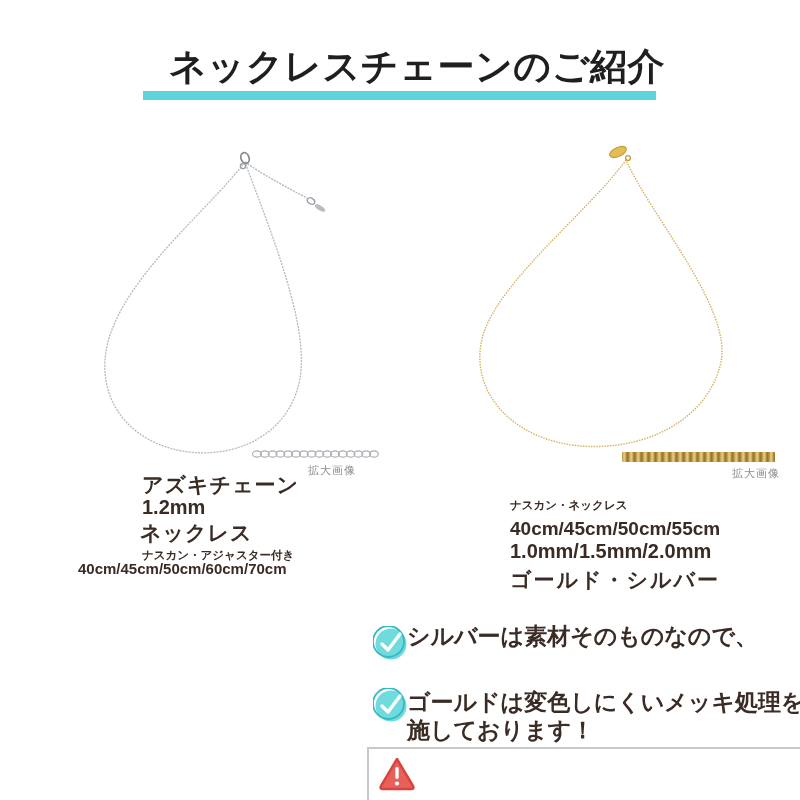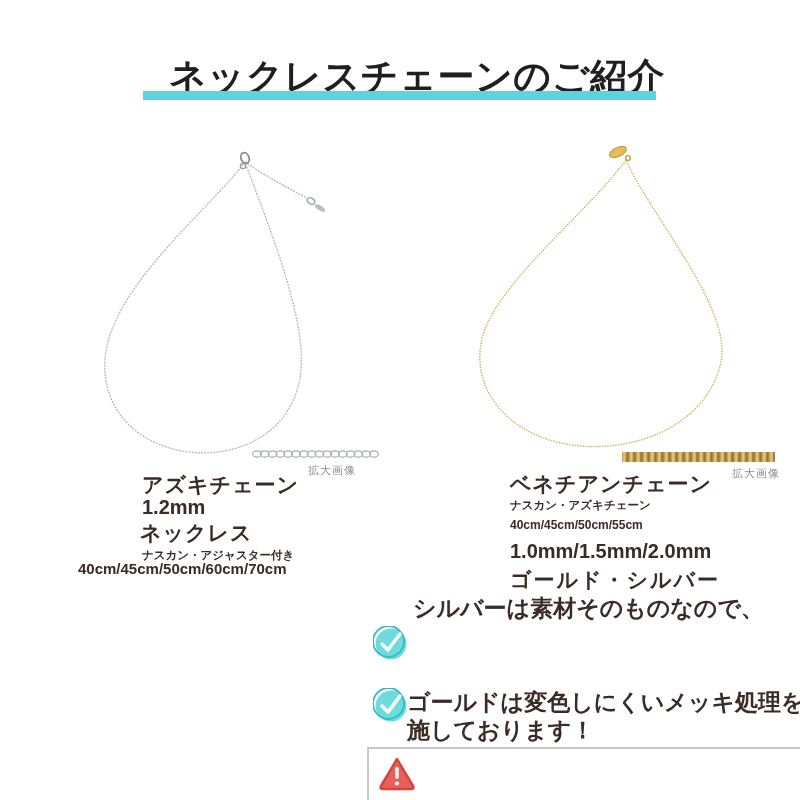--- a/index.html
+++ b/index.html
@@ -5,21 +5,21 @@
   * { margin:0; padding:0; box-sizing:border-box; }
   html,body { width:800px; height:800px; }
   body {
     font-family:"Liberation Sans","DejaVu Sans",sans-serif;
     background:#ffffff; overflow:hidden; position:relative;
   }
   .canvas { position:absolute; inset:0; width:800px; height:800px; background:#ffffff; overflow:hidden; }
 
   
   .page-title {
-    position:absolute; left:0; top:52px; width:800px;
+    position:absolute; left:0; top:42px; width:800px;
     text-align:center; font-size:37px; font-weight:800; color:#1f1f1f;
     letter-spacing:0.5px;
     padding-left:34px;
   }
   .title-underline {
     position:absolute; left:143px; top:91px; width:513px; height:9px;
     background:#5fd3db;
   }
 
   
@@ -41,31 +41,31 @@
   .ptext { position:absolute; color:#3a2b24; font-weight:800; white-space:nowrap; }
   .l-name1 { left:142px; top:471px; font-size:21px; letter-spacing:1px; }
   .l-name2 { left:142px; top:496px; font-size:20px; }
   .l-name3 { left:132px; top:519px; font-size:21px; letter-spacing:1px;margin-left:8px; }
   .l-note  { left:142px; top:548px; font-size:11.5px; font-weight:700; }
   .l-sizes { left:78px;  top:560px; font-size:15px; }
   .l-color { left:140px; top:586px; font-size:22px; letter-spacing:2px; }
 
   .r-name  { left:510px; top:470px; font-size:21px; letter-spacing:1px; }
   .r-note  { left:510px; top:498px; font-size:11.5px; font-weight:700; }
-  .r-sizes { left:510px; top:518px; font-size:12px; }
+  .r-sizes { left:510px; top:518px; font-size:19px; }
   .r-widths{ left:510px; top:540px; font-size:20px; }
   .r-color { left:510px; top:566px; font-size:21px; letter-spacing:2px; }
 
   
   .feature-text {
     position:absolute; left:407px; font-size:23px; font-weight:800;
     color:#3a2b24; line-height:28px; white-space:nowrap;
   }
   .check { position:absolute; left:373px; width:36px; height:36px; }
-  .check.c1 { top:626px; } .feature-text.t1 { top:594px;margin-left:6px; }
+  .check.c1 { top:626px; } .feature-text.t1 { top:622px; }
   .check.c2 { top:688px; } .feature-text.t2 { top:688px; }
 
   
   .warning-box {
     position:absolute; left:367px; top:747px; width:450px; height:72px;
     border:2px solid #c8c8c8; background:#ffffff;
   }
   .warning-icon { position:absolute; left:8px; top:6px; width:40px; height:38px; }
   .warning-text {
     position:absolute; left:50px; top:6px; font-size:17px; font-weight:700;
@@ -119,22 +119,21 @@
 
   <div class="zoom-label left">拡大画像</div>
   <div class="zoom-label right">拡大画像</div>
 
   <div class="ptext l-name1">アズキチェーン</div>
   <div class="ptext l-name2">1.2mm</div>
   <div class="ptext l-name3">ネックレス</div>
   <div class="ptext l-note">ナスカン・アジャスター付き</div>
   <div class="ptext l-sizes">40cm/45cm/50cm/60cm/70cm</div>
 
-  <div class="ptext r-name">ベネチアンチェーン</div>
-  <div class="ptext r-note">ナスカン・アズキチェーン</div>
+  <div class="ptext r-note">ナスカン・ネックレス</div>
   <div class="ptext r-sizes">40cm/45cm/50cm/55cm</div>
   <div class="ptext r-widths">1.0mm/1.5mm/2.0mm</div>
   <div class="ptext r-color">ゴールド・シルバー</div>
 
   <span class="check c1">
     <svg width="36" height="36" viewBox="0 0 36 36">
       <circle cx="18" cy="18" r="15.5" fill="#70dbdd"></circle>
       <circle cx="15.5" cy="15.5" r="15.5" fill="none" stroke="#35b9c3" stroke-width="1.8"></circle>
       <path d="M9,18 L15,24 L27,8" fill="none" stroke="#ffffff" stroke-width="3.4" stroke-linecap="round" stroke-linejoin="round"></path>
     </svg>

